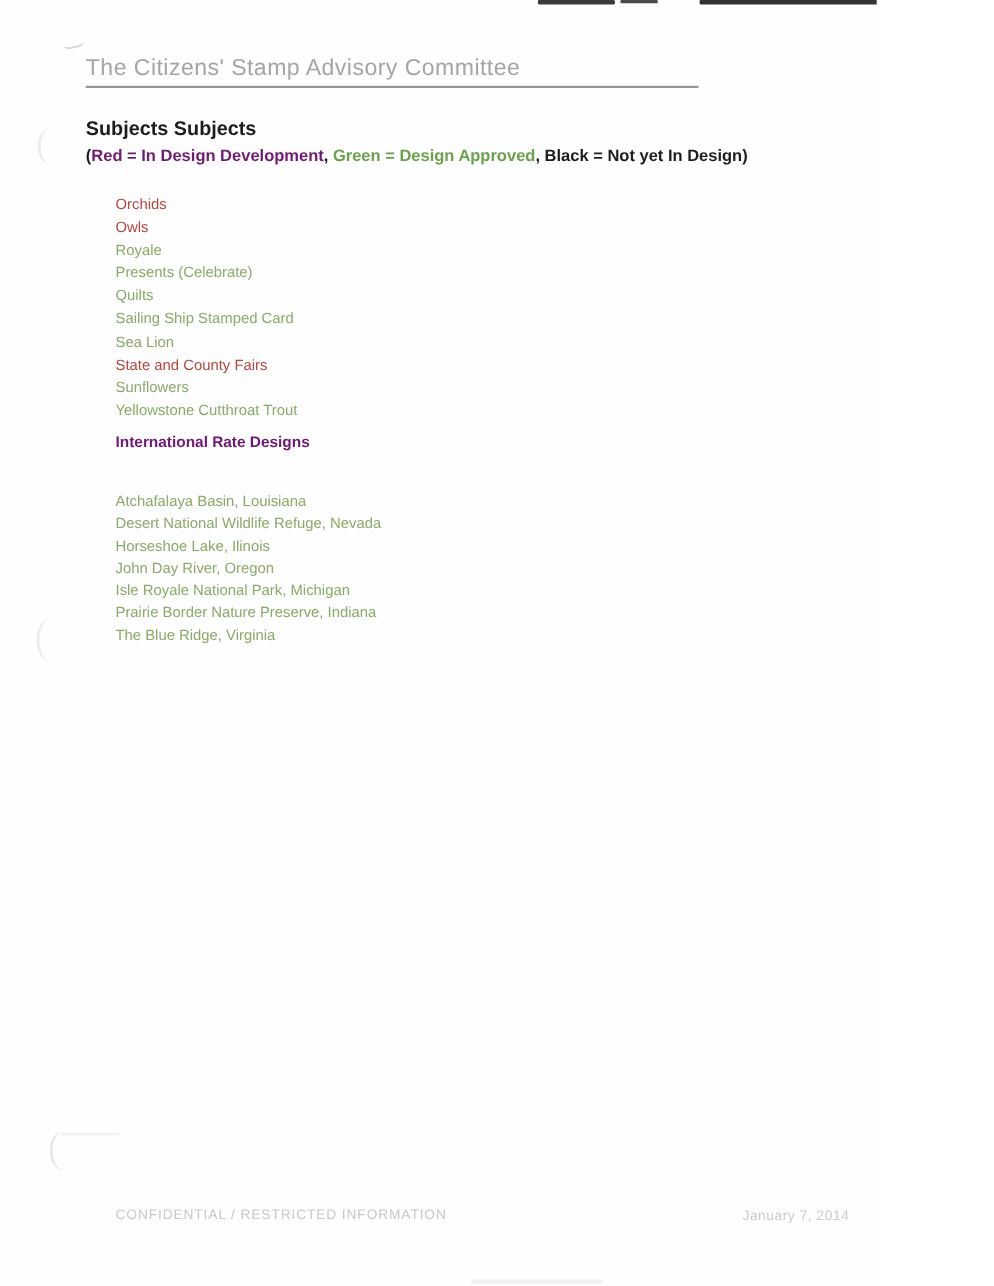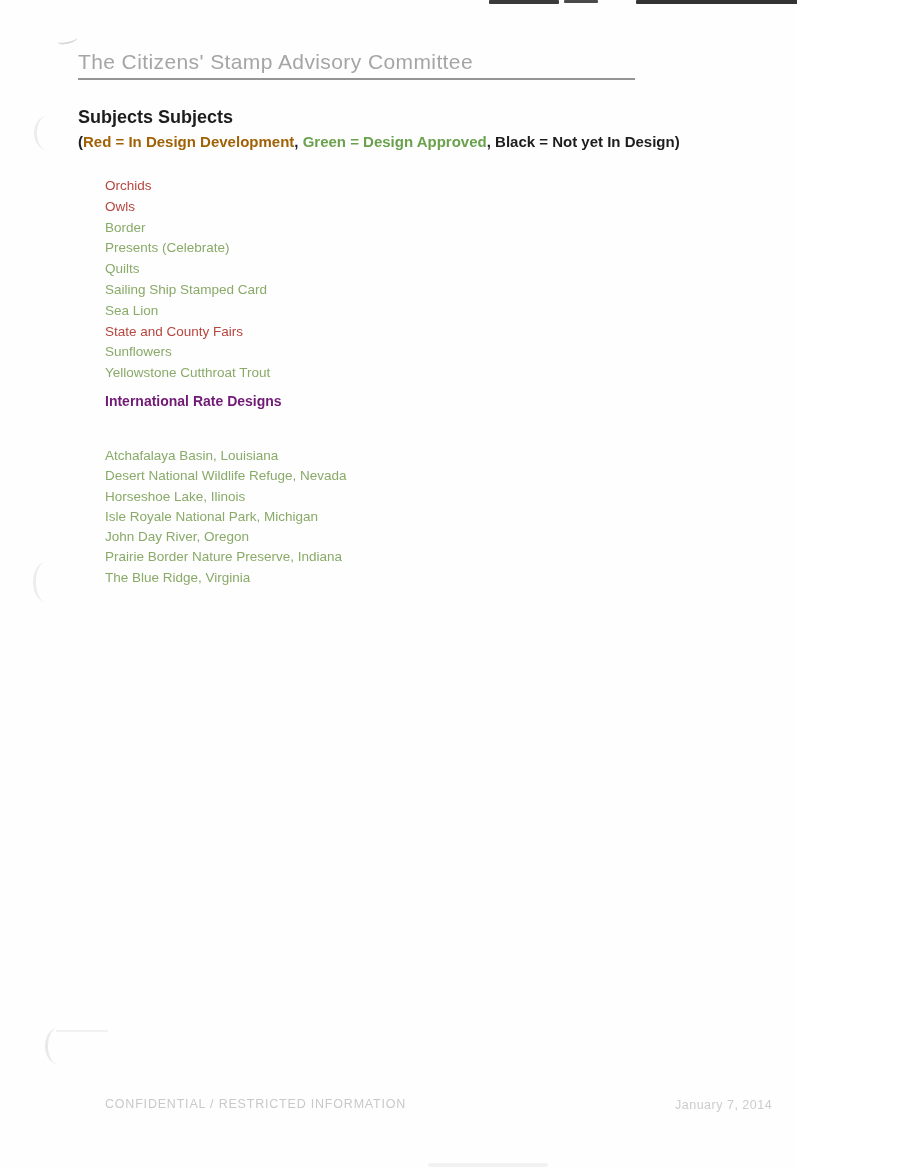--- a/index.html
+++ b/index.html
@@ -54,21 +54,21 @@
   .section-heading {
     position: absolute; left: 78px; top: 107px;
     font-size: 18px; font-weight: 700; color: #1d1d1d;
   }
 
   .legend-line {
     position: absolute; left: 78px; top: 133px;
     font-size: 15px; font-weight: 700; color: #1d1d1d;
     white-space: nowrap;
   }
-  .legend-line .red   { color: #a16207; }
+  .legend-line .red   { color: #701a75; }
   .legend-line .green { color: #69a14c; }
   .legend-line .black { color: #1d1d1d; }
 
   .subject-list {
     position: absolute; left: 105px;
     font-size: 13.5px; line-height: 20.8px;
   }
   .subject-list.approved { top: 176px; }
   .subject-list.international { top: 446px; line-height: 20.3px; }
 
@@ -106,37 +106,37 @@
   <div class="bottom-smudge"></div>
 
   <div class="doc-title">The Citizens' Stamp Advisory Committee</div>
 
   <div class="section-heading">Subjects Subjects</div>
   <div class="legend-line" id="legend"><span class="black">(</span><span class="red">Red = In Design Development</span><span class="black">, </span><span class="green">Green = Design Approved</span><span class="black">, </span><span class="black">Black = Not yet In Design)</span></div>
 
   <div class="subject-list approved" id="approved-list">
       <div class="list-item red">Orchids</div>
       <div class="list-item red">Owls</div>
-      <div class="list-item green">Border</div>
+      <div class="list-item green">Royale</div>
       <div class="list-item green">Presents (Celebrate)</div>
       <div class="list-item green">Quilts</div>
       <div class="list-item green">Sailing Ship Stamped Card</div>
       <div class="list-item green">Sea Lion</div>
       <div class="list-item red">State and County Fairs</div>
       <div class="list-item green">Sunflowers</div>
       <div class="list-item green">Yellowstone Cutthroat Trout</div>
     </div>
 
   <div class="sub-heading">International Rate Designs</div>
   <div class="subject-list international" id="international-list">
       <div class="list-item green">Atchafalaya Basin, Louisiana</div>
       <div class="list-item green">Desert National Wildlife Refuge, Nevada</div>
       <div class="list-item green">Horseshoe Lake, Ilinois</div>
+      <div class="list-item green">John Day River, Oregon</div>
       <div class="list-item green">Isle Royale National Park, Michigan</div>
-      <div class="list-item green">John Day River, Oregon</div>
       <div class="list-item green">Prairie Border Nature Preserve, Indiana</div>
       <div class="list-item green">The Blue Ridge, Virginia</div>
     </div>
 
   <div class="footer-left">CONFIDENTIAL / RESTRICTED INFORMATION</div>
   <div class="footer-right">January 7, 2014</div>
 
 </div>
 
 </body></html>

